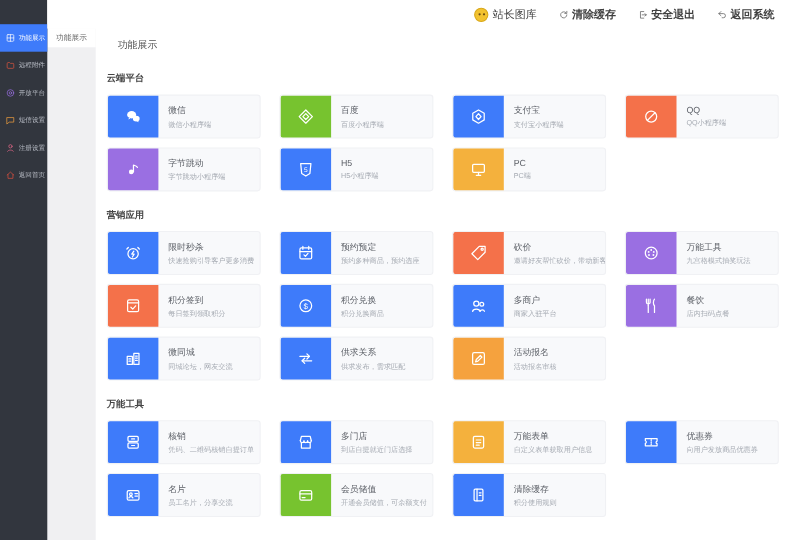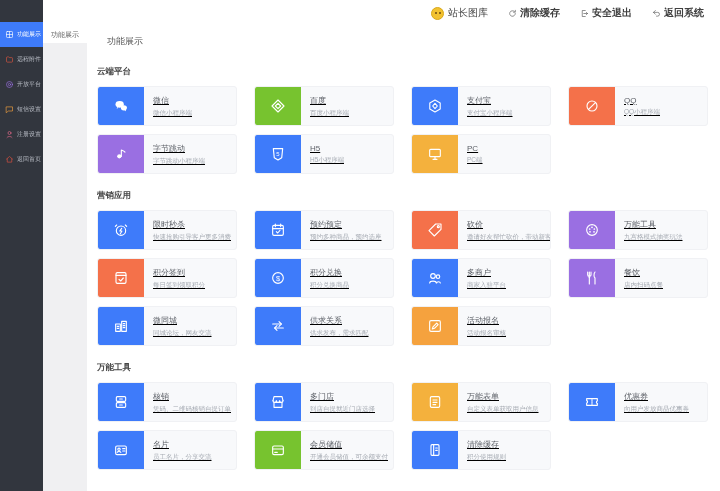--- a/index.html
+++ b/index.html
@@ -33,21 +33,21 @@
   .tb-action { display:flex; align-items:center; gap:3px; cursor:pointer; color:#555;font-weight:bold; }
   .tb-action svg { width:9px; height:9px; }
 
   
   .content { position:absolute; left:87px; top:26px; width:633px; height:465px; background:#fff;
     padding:6px 0 0 10px; overflow:hidden; }
   .page-tab { font-size:9px; color:#555; padding:3px 0 2px 10px; }
   .section-title { font-size:8.5px; font-weight:bold; color:#454545; margin:16px 0 8px 0; }
   .grid { display:grid; grid-template-columns:repeat(4,140px); column-gap:17px; row-gap:8px; }
   .card { display:flex; align-items:center; width:140px; height:40px; background:#f8f9fb;
-    border:1px solid #f0f1f4; border-radius:3px; cursor:pointer; overflow:hidden;text-decoration:underline; }
+    border:1px solid #f0f1f4; border-radius:3px; cursor:pointer; overflow:hidden; }
   .card-icon { width:46px; height:40px; flex:0 0 46px; border-radius:3px 0 0 3px;
     display:flex; align-items:center; justify-content:center; color:#fff; }
   .card-icon svg { width:16px; height:16px; }
   .card-text { padding-left:9px; overflow:hidden; }
   .card-title { font-size:8px; color:#5b5f66; white-space:nowrap; }
   .card-sub { font-size:6.5px; color:#a6abb3; margin-top:3px; white-space:nowrap; }
   svg { display:block; }
 </style>
 </head>
 <body>

